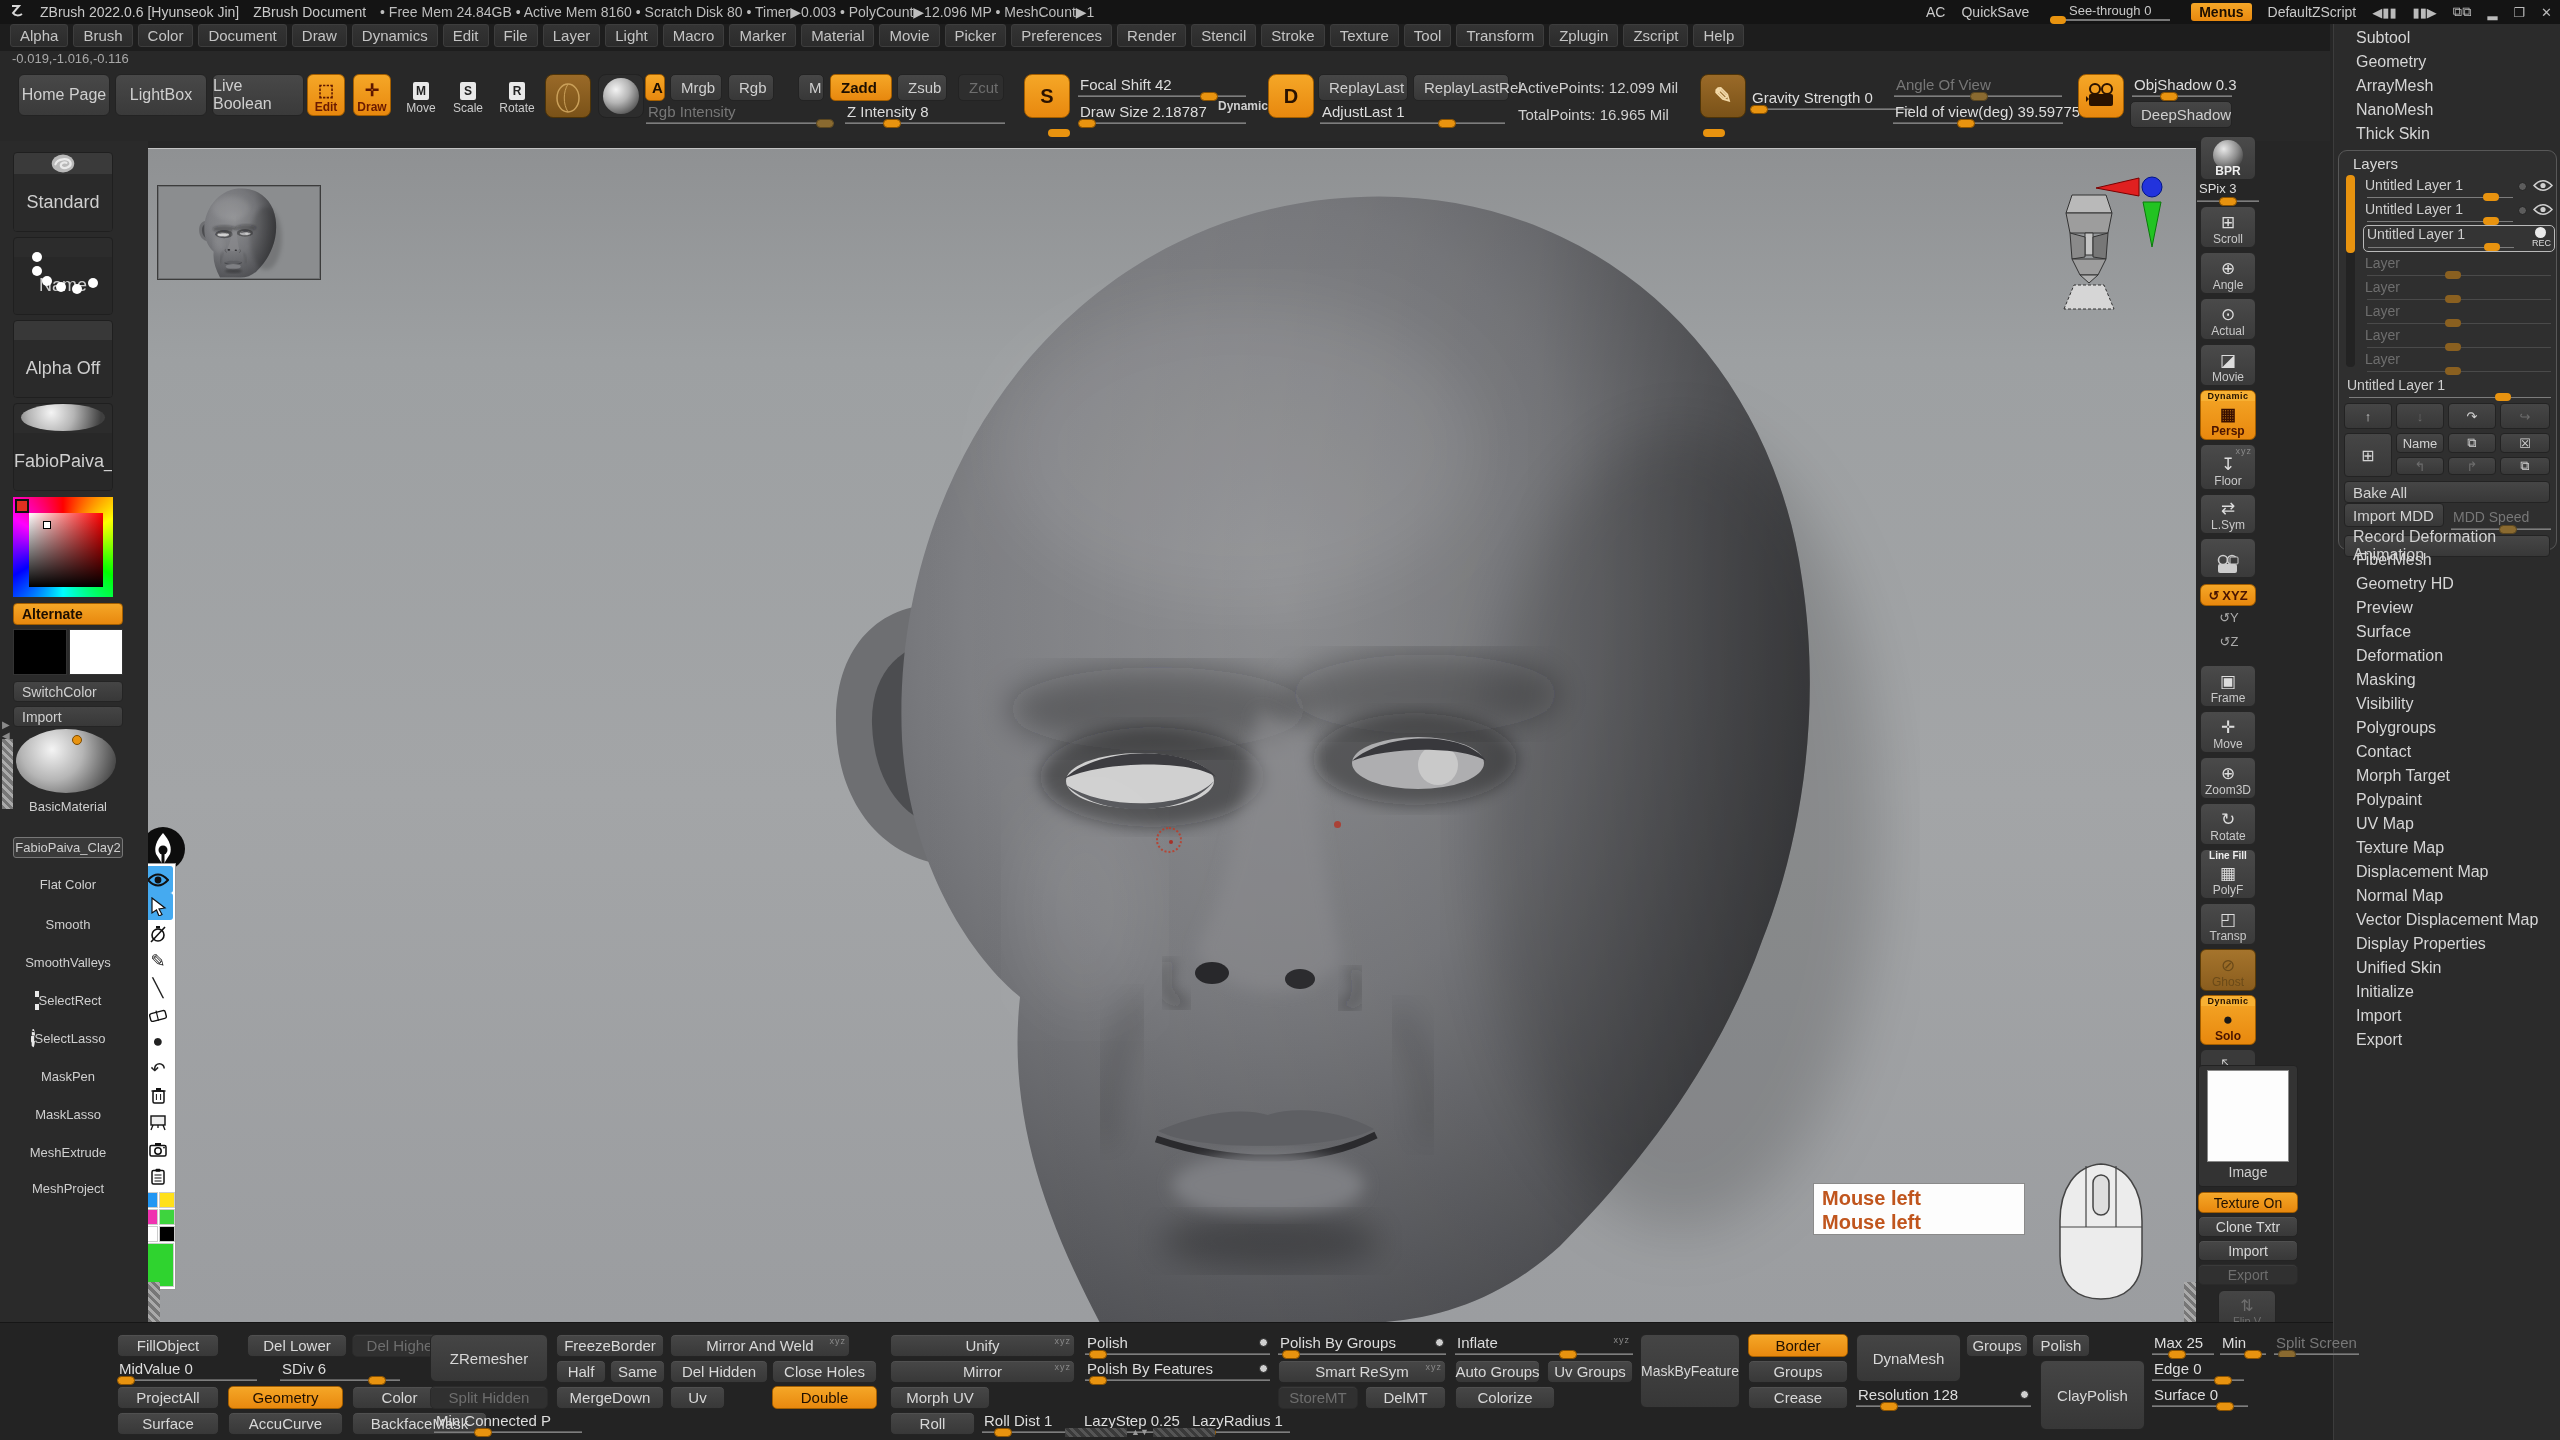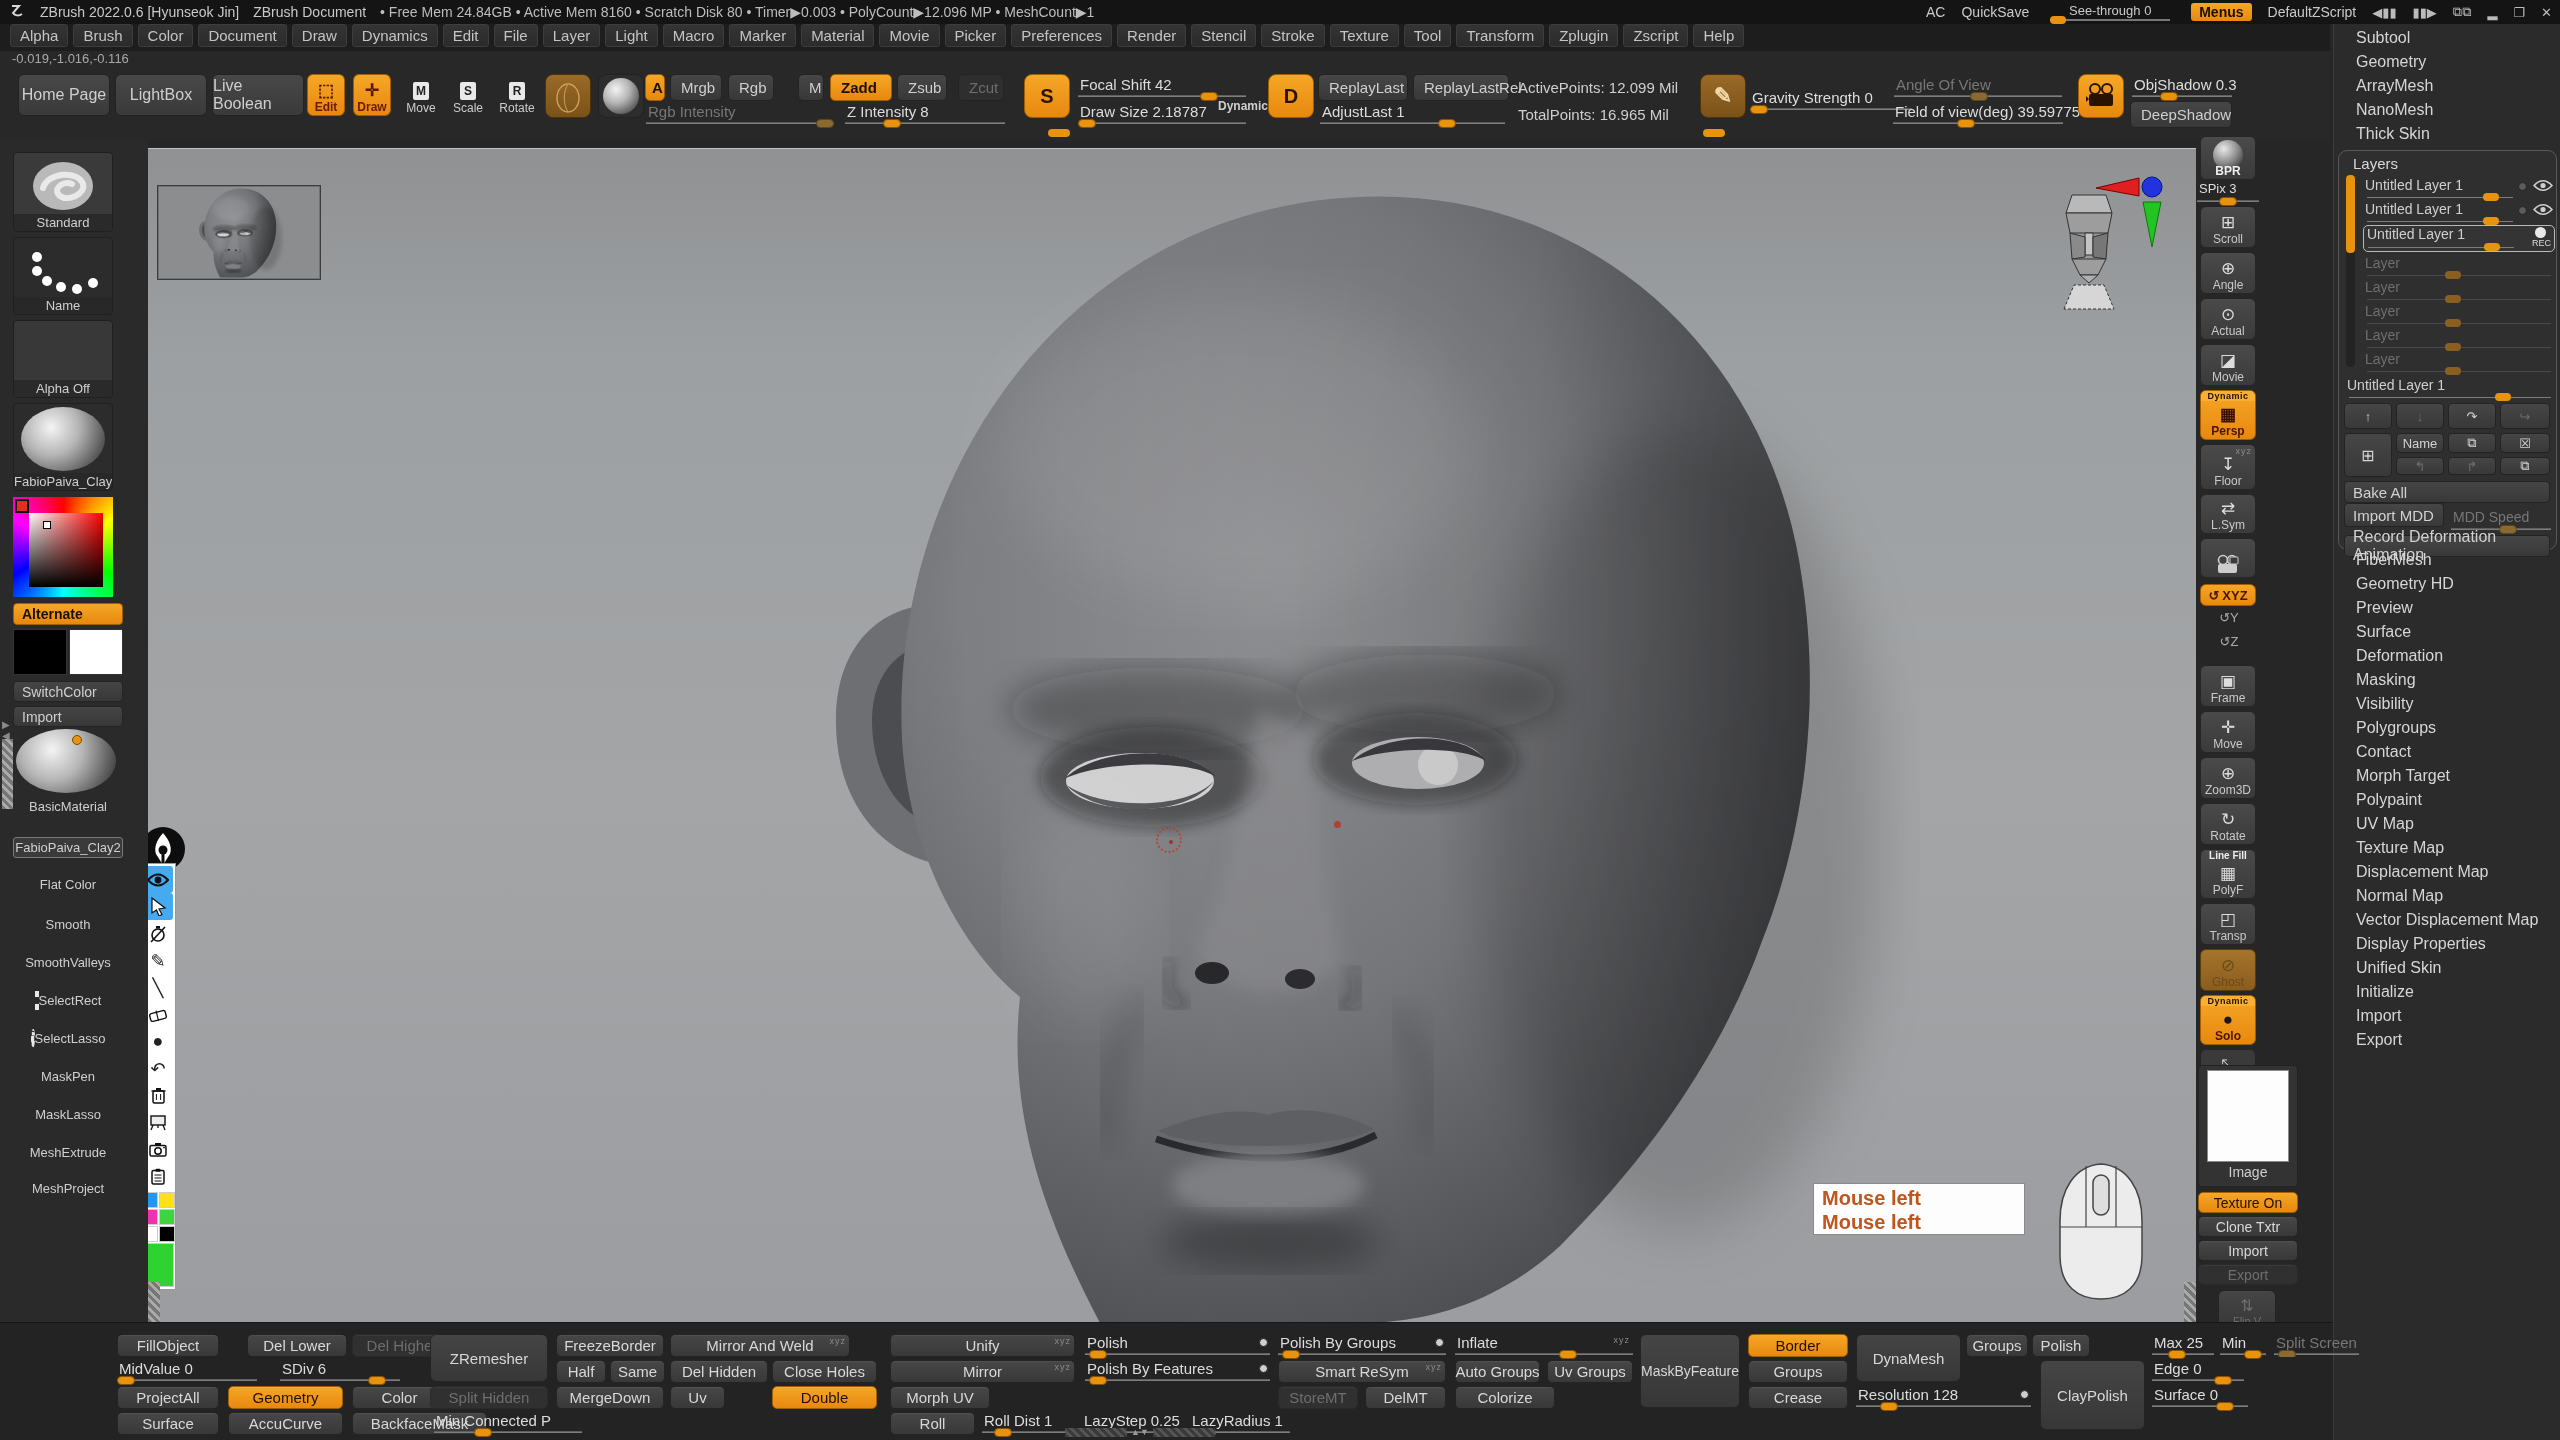--- a/index.html
+++ b/index.html
@@ -55,21 +55,21 @@
   .sqicon{position:absolute;top:23px;width:46px;height:44px;border-radius:8px;display:flex;align-items:center;
      justify-content:center;font-size:20px;font-weight:bold}
   .sqicon.o{background:linear-gradient(#f5a727,#e8880e);color:#2a1200;border:1px solid #a35e00}
   .sqicon.br{background:linear-gradient(#9a6a28,#7a5218);border:1px solid #4e3408}
   .statline{position:absolute;font-size:15px;color:#cfcfcf;white-space:nowrap}
   .sphere{border-radius:50%;background:radial-gradient(circle at 36% 32%,#f4f4f4,#b5b5b5 40%,#3f3f3f 88%)}
   
   .leftshelf{position:absolute;left:0;top:141px;width:148px;height:1181px;background:#2a2a2a}
   .thumb{position:absolute;left:13px;width:100px;background:#3a3a3a;border:1px solid #1f1f1f;border-radius:4px;
      display:flex;flex-direction:column;align-items:center;justify-content:flex-end;overflow:hidden}
-  .thumb .tl{font-size:13px;color:#cfcfcf;background:rgba(40,40,40,.85);width:100%;text-align:center;padding:1px 0}
+  .thumb .tl{font-size:18px;color:#cfcfcf;background:rgba(40,40,40,.85);width:100%;text-align:center;padding:18px 0}
   .litem{position:absolute;left:13px;width:110px;text-align:center;font-size:13px;color:#cfcfcf}
   .litem .ic{margin:0 auto 1px}
   .msphere{width:40px;height:30px;border-radius:50%;background:radial-gradient(circle at 38% 30%,#fdfdfd,#bdbdbd 45%,#5a5a5a 90%)}
   .claysp{width:42px;height:30px;border-radius:50%;
      background:repeating-radial-gradient(circle at 40% 35%,#e8e8e8 0 3px,#b9b9b9 4px 7px),radial-gradient(circle at 38% 30%,#f2f2f2,#9a9a9a 60%,#555)}
   .orangebtn{position:absolute;left:13px;height:22px;width:110px;background:linear-gradient(#f5a727,#e8880e);
      border:1px solid #a35e00;border-radius:4px;color:#1c0e00;font-size:14px;font-weight:bold;
      display:flex;align-items:center;padding-left:8px}
   .graybtn{position:absolute;left:13px;height:21px;width:110px;background:linear-gradient(#454545,#383838);
      border:1px solid #242424;border-radius:4px;color:#cfcfcf;font-size:14px;display:flex;align-items:center;padding-left:8px}

